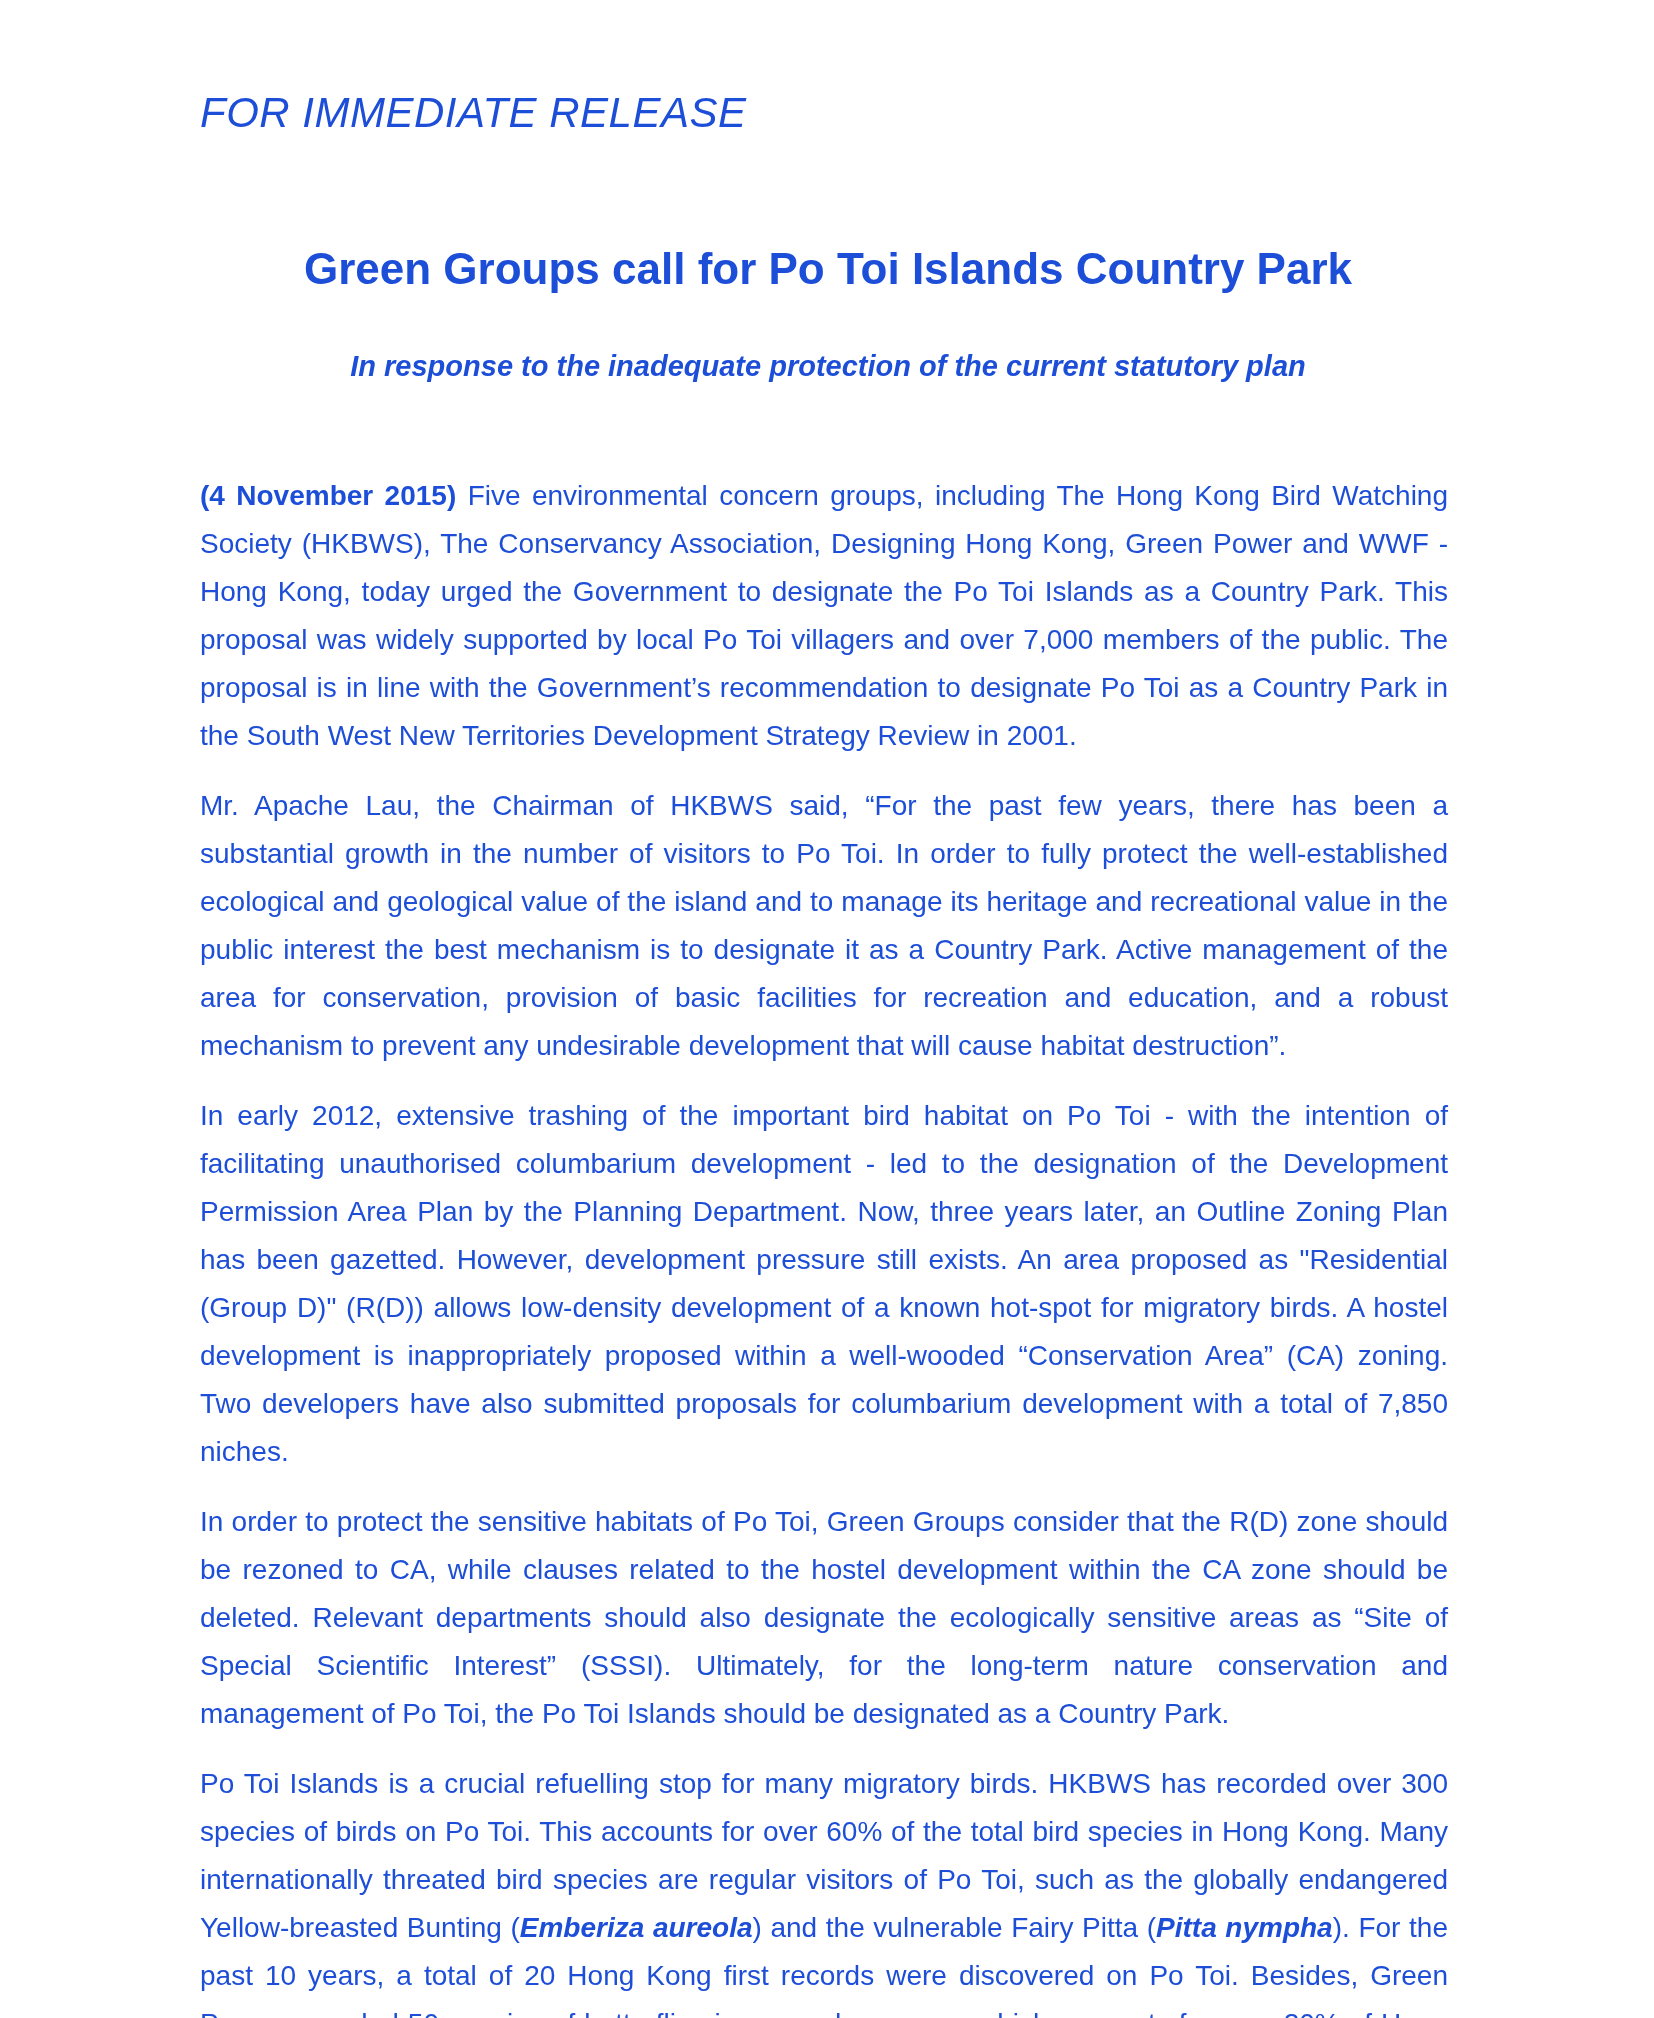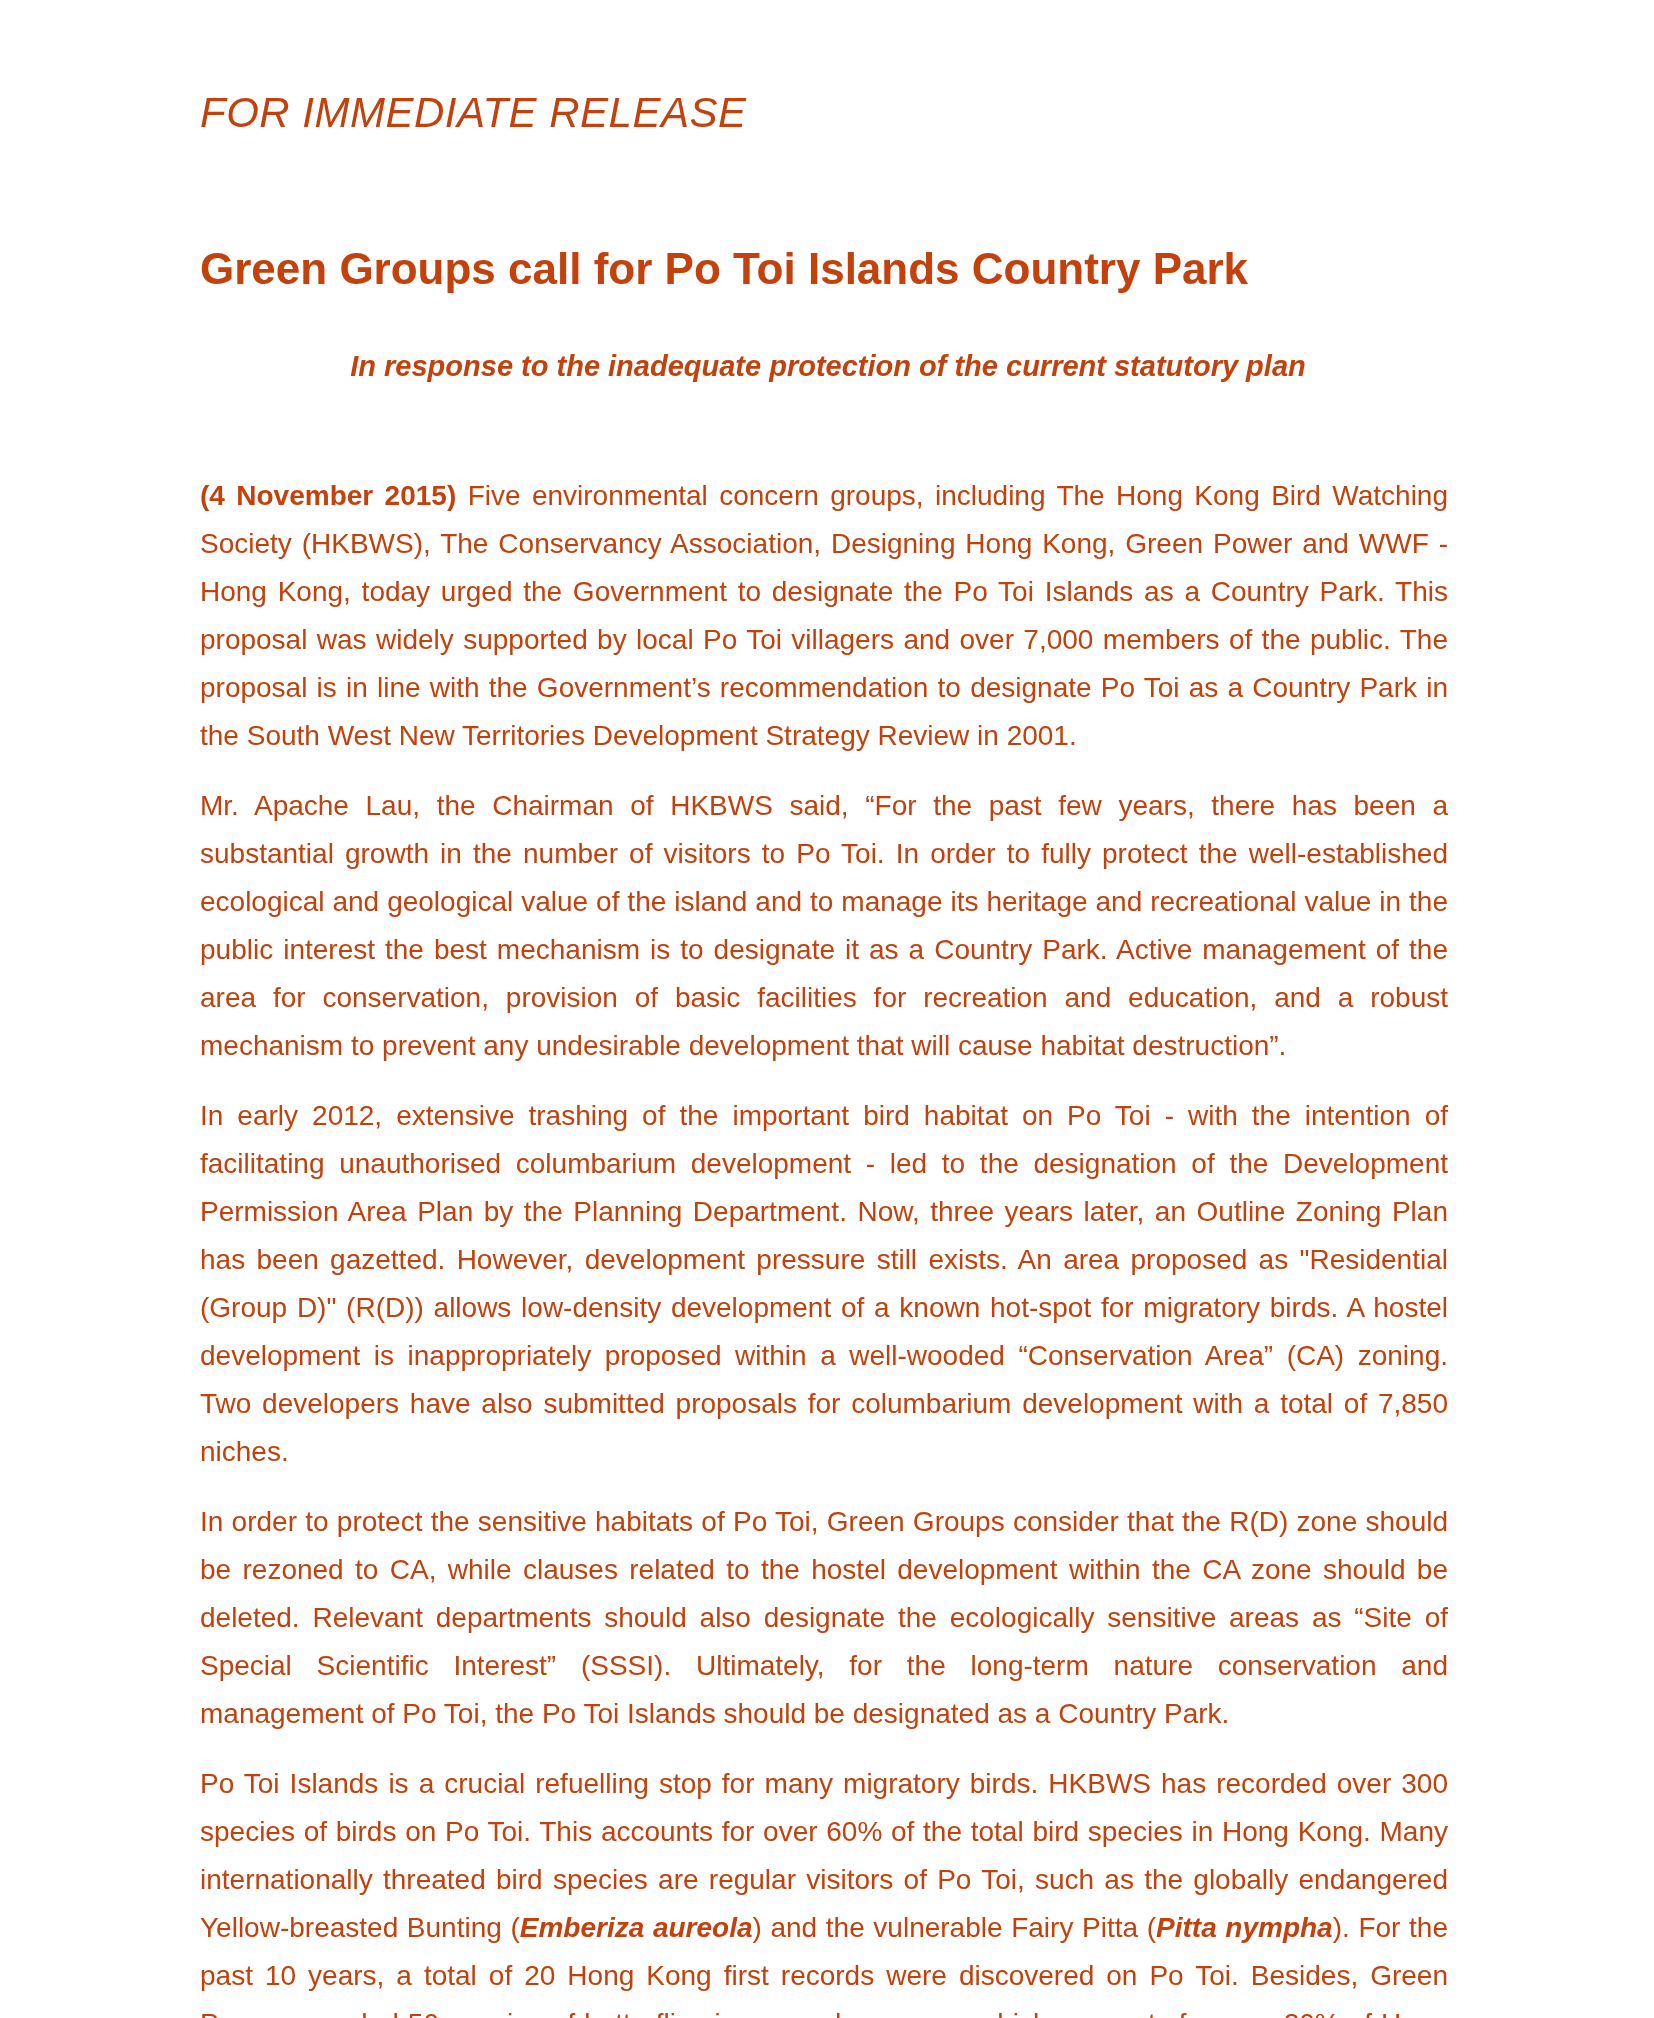--- a/index.html
+++ b/index.html
@@ -7,38 +7,39 @@
     padding: 0;
     background: #ffffff;
   }
   .page {
     position: relative;
     width: 1654px;
     height: 2018px;
     background: #ffffff;
     overflow: hidden;
     font-family: "Liberation Sans", sans-serif;
-    color: #c2410c;
+    color: #1d4ed8;
     box-sizing: border-box;
   }
   .content {
     position: absolute;
     left: 200px;
     top: 0;
     width: 1256px;
   }
   .release-line {
     margin-top: 90px;
     font-style: italic;
     font-size: 42px;
     line-height: 1.1;
     letter-spacing: 0.5px;
   }
   .doc-title {
     margin-top: 108px;
+    text-align: center;
     font-weight: bold;
     font-size: 44px;
     line-height: 1.15;
   }
   .doc-subtitle {
     margin-top: 54px;
     text-align: center;
     font-weight: bold;
     font-style: italic;
     font-size: 29px;

